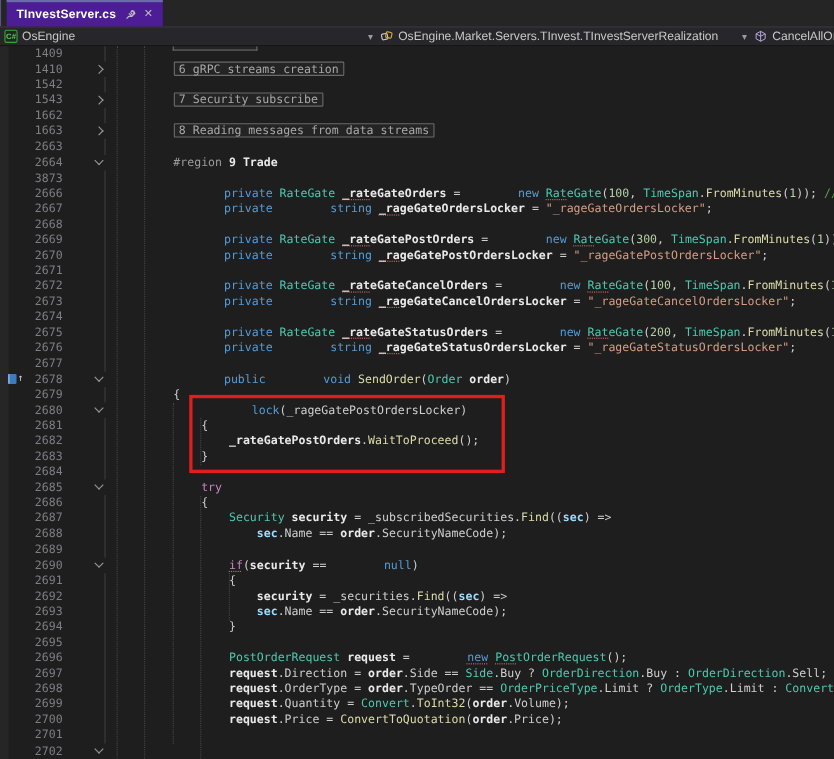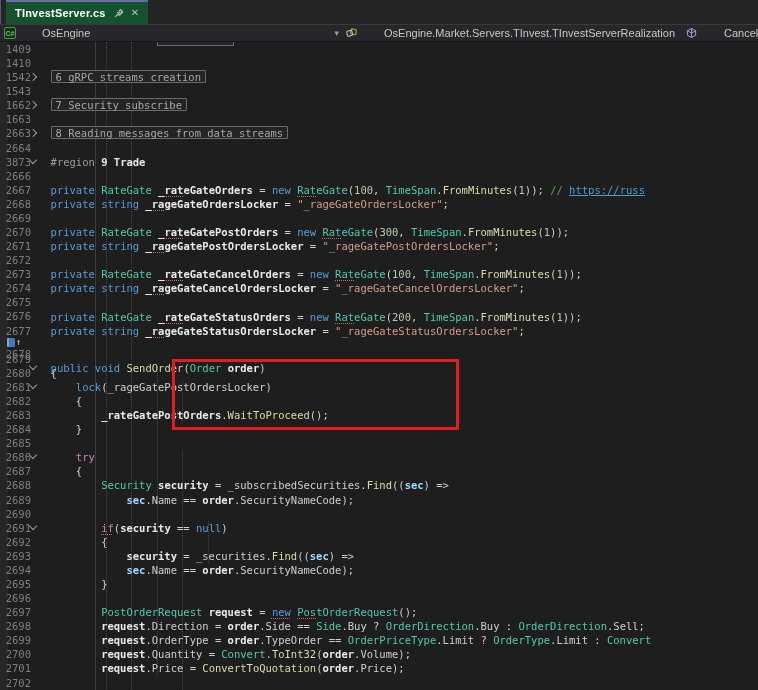--- a/index.html
+++ b/index.html
@@ -2,31 +2,31 @@
 <html><head>
 <meta charset="utf-8">
 <style>
   * { margin:0; padding:0; box-sizing:border-box; }
   html,body { width:758px; height:690px; overflow:hidden; background:#1e1e1e;
               font-family:"Liberation Sans", sans-serif; }
 
   
   .tabbar { height:24px; background:#252526; display:flex; align-items:stretch;
             border-left:1px solid #55557d; }
-  .tab { margin-left:5px; background:#14532d; border-top:2px solid #6c6aa8;
+  .tab { margin-left:5px; background:#4c1d95; border-top:2px solid #6c6aa8;
          display:flex; align-items:center; gap:7px; padding:0 9px 0 9px; }
   .tab-title { color:#ffffff; font-weight:bold; font-size:11px; letter-spacing:.2px; }
   .tab-icon { color:#bdbdbd; font-size:10px; line-height:10px; cursor:pointer; }
   .pin-svg { width:11px; height:11px; display:block; }
 
   
   .crumbbar { height:18px; background:#27272b; border-top:1px solid #39393f;
               border-bottom:1px solid #161617; display:flex; align-items:center;
               font-size:11px; color:#c8c8c8; overflow:hidden; }
-  .crumb { display:flex; align-items:center; height:100%; overflow:hidden; white-space:nowrap;gap:22px; }
+  .crumb { display:flex; align-items:center; height:100%; overflow:hidden; white-space:nowrap; }
   .crumb-1 { width:345px; flex:none; padding-left:4px; }
   .crumb-2 { width:340px; flex:none; }
   .crumb-3 { flex:1; }
   .crumb-label { margin-left:4px; }
   .crumb-spacer { flex:1; }
   .ddown { color:#9a9a9a; font-size:9px; margin-right:6px; cursor:pointer; }
   .proj-icon { width:12px; height:12px; border:1px solid #3fa13f; background:#1d2b1d;
                color:#63c663; font-size:7px; font-weight:bold; display:flex;
                align-items:center; justify-content:center; border-radius:2px; }
   .ic-svg { display:block; }
@@ -43,33 +43,33 @@
   .g12b{ left:182px; top:409px; height:239px; }
   .g16 { left:208px; top:479px; height:43px; }
   .clipped-box { position:absolute; left:157px; top:0; width:77px; height:4px;
                  border-left:1px solid #6a6a6a; border-right:1px solid #6a6a6a;
                  border-bottom:1px solid #6a6a6a; background:#242424; }
   .annot-box { position:absolute; left:172px; top:317px; width:287px; height:71px;
                border:3px solid #e11d1d; z-index:8; pointer-events:none; }
 
   
   .row { display:flex; height:14.09px; line-height:14.09px; position:relative; z-index:2;
-         font-family:"DejaVu Sans Mono", monospace; font-size:10.5px;flex-direction:column; }
+         font-family:"DejaVu Sans Mono", monospace; font-size:10.5px; }
   .gind { width:26px; flex:none; display:flex; align-items:center; }
   .lnum { width:31px; flex:none; text-align:right; color:#7e7e85; }
   .foldcol { width:50px; flex:none; position:relative; }
   .chev { position:absolute; left:30px; top:4px; width:6px; height:6px;
           border-right:1.3px solid #9a9a9a; border-bottom:1.3px solid #9a9a9a;
           background:transparent; cursor:pointer; }
   .chev-c { transform:rotate(-45deg); top:4px; }
   .chev-e { transform:rotate(45deg);  top:2px; }
   .chev-mask { position:absolute; left:26px; top:0; width:15px; height:14px; background:#1e1e1e; }
   .codecell { white-space:pre; color:#cfcfcf; }
 
-  .k  { color:#569cd6; }
+  .k  { color:#569cd6;margin-left:46px; }
   .c  { color:#c586c0; }
   .t  { color:#4ec9b0; }
   .m  { color:#dcdcaa; }
   .s  { color:#d69d85; }
   .n  { color:#b5cea8;text-align:right; }
   .cm { color:#57a64a; }
   .lk { color:#4e9cd6; text-decoration:underline; }
   .b  { color:#e9e9e9; font-weight:bold; }
   .p  { color:#9cdcfe; font-weight:bold; }
   .pre{ color:#9b9b9b; }

